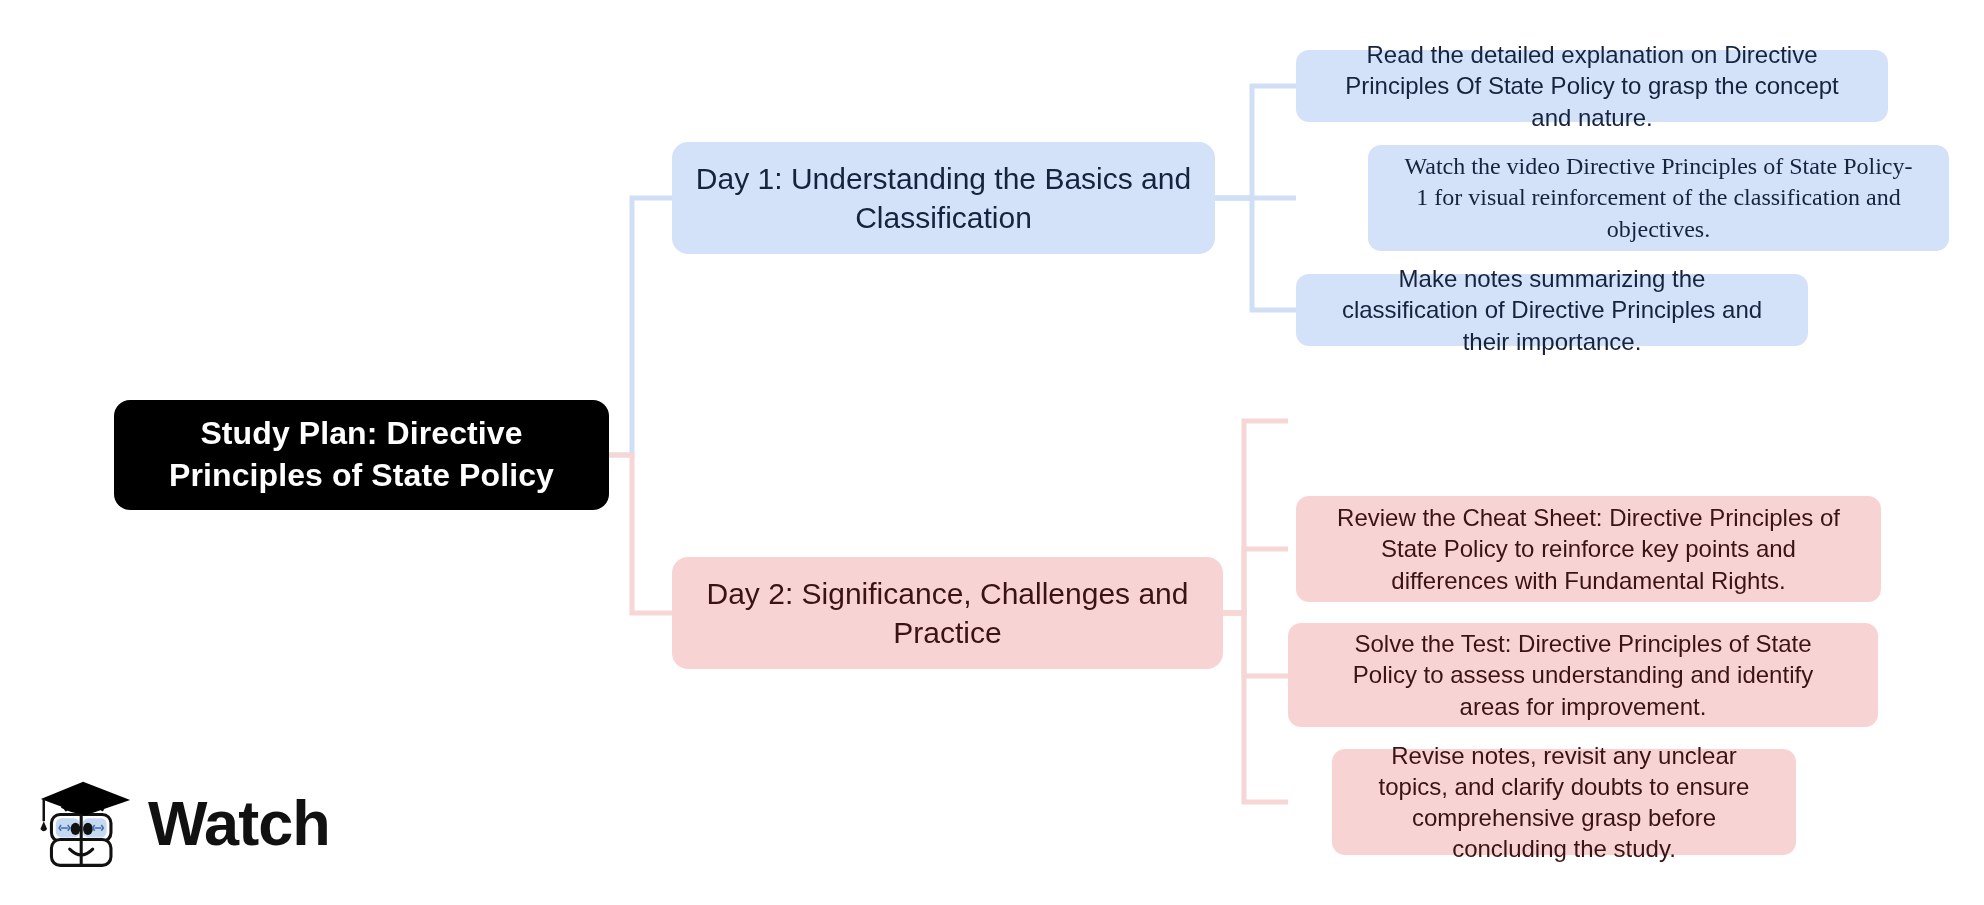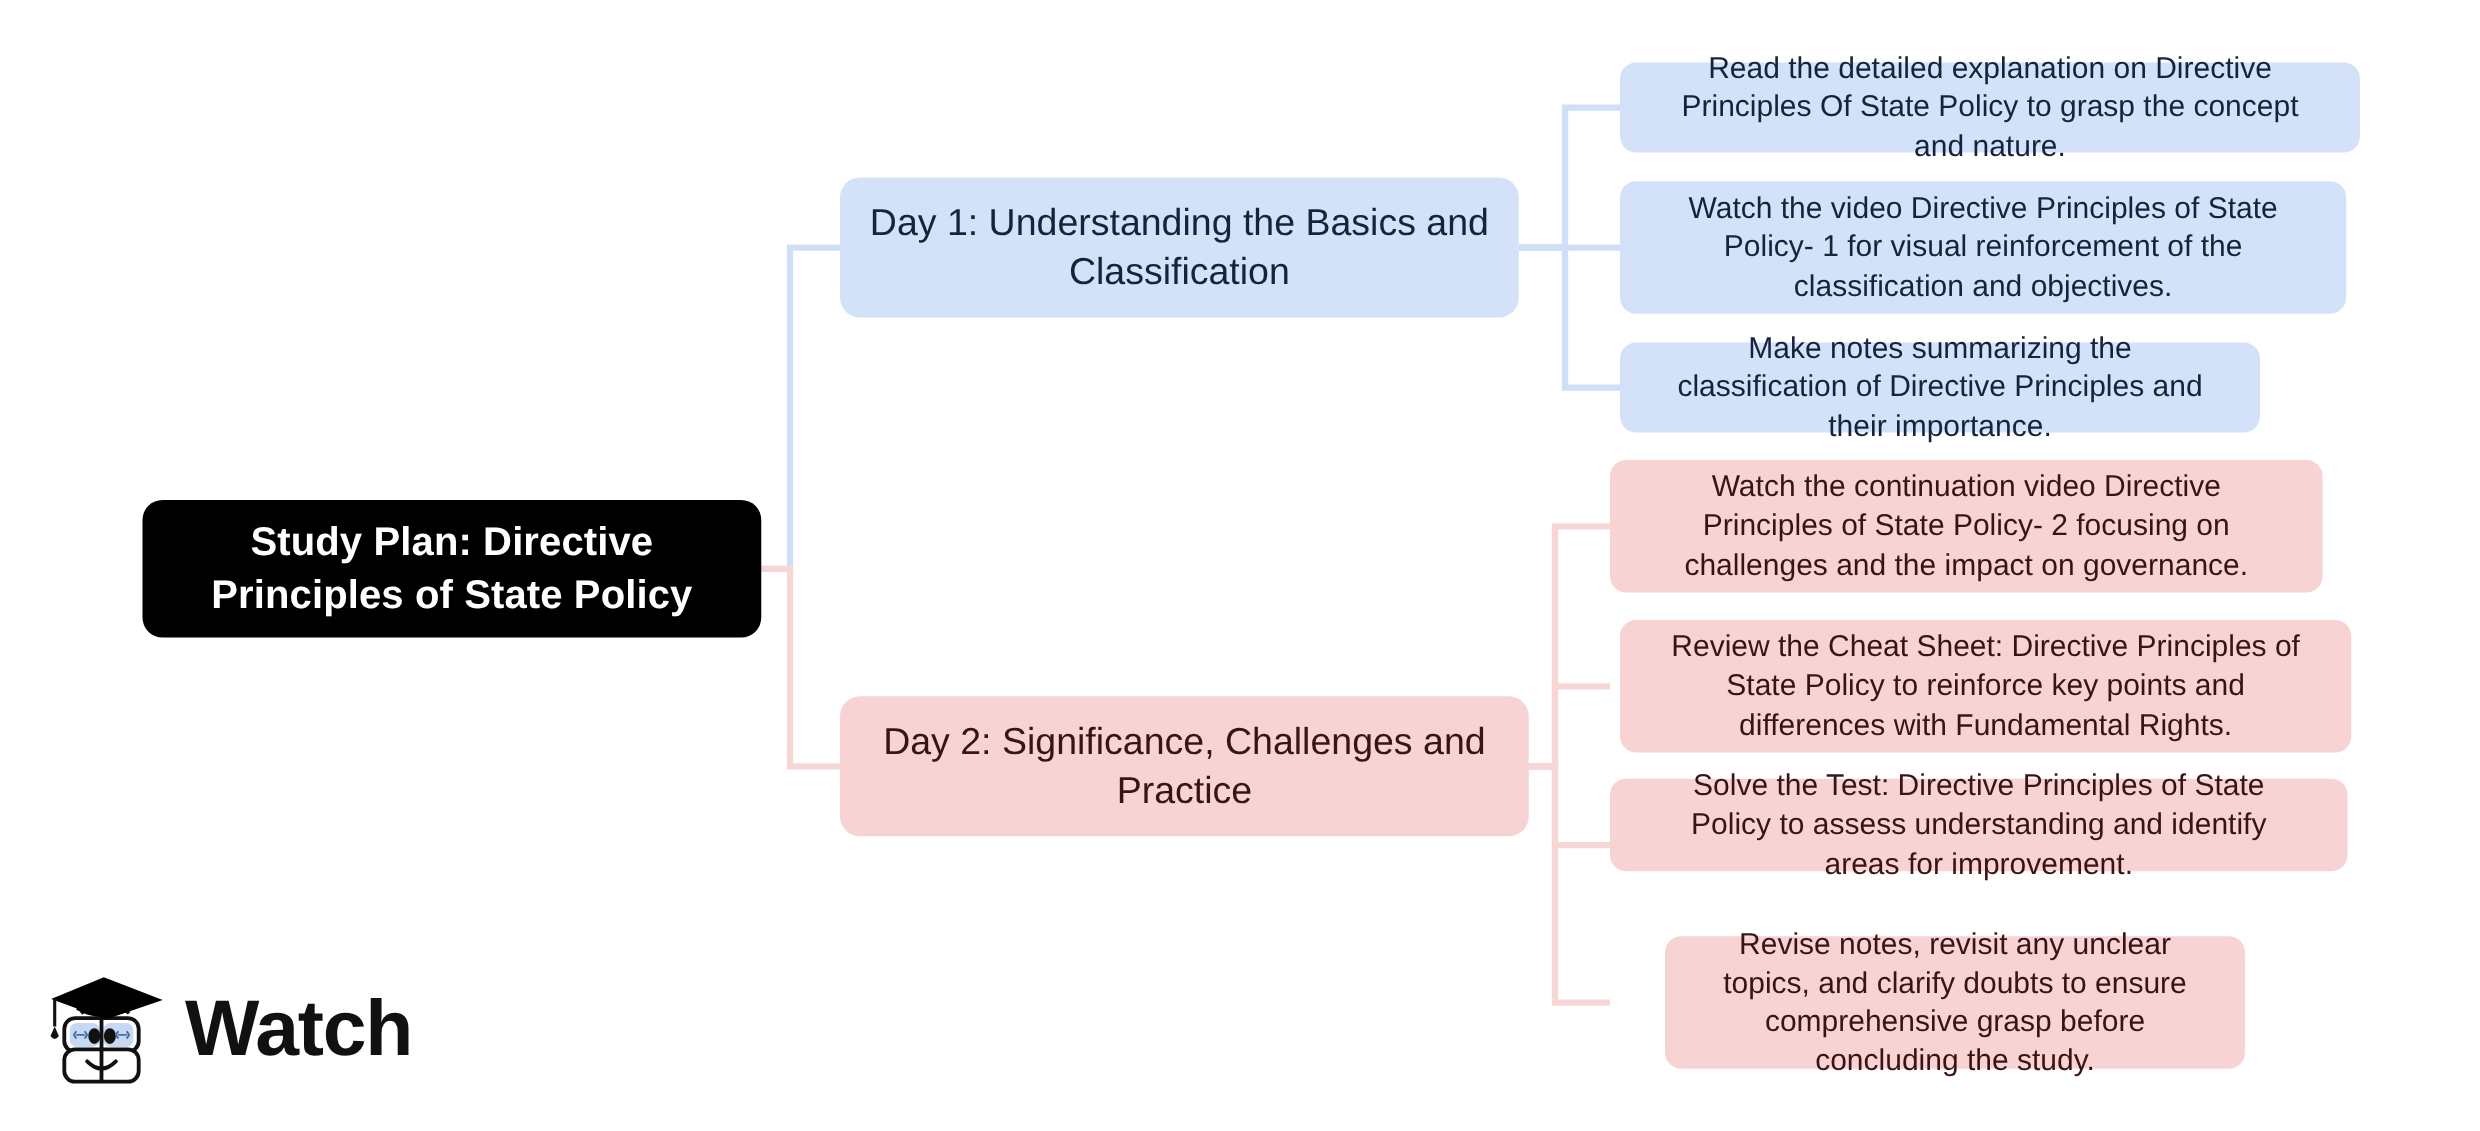--- a/index.html
+++ b/index.html
@@ -137,37 +137,34 @@
   </div>
 
   <div class="node node-branch pink" style="left:672px; top:557px; width:551px; height:112px;">
     <span>Day 2: Significance, Challenges and Practice</span>
   </div>
 
   <div class="node node-leaf blue" style="left:1296px; top:50px; width:592px; height:72px;">
     <span>Read the detailed explanation on Directive Principles Of State Policy to grasp the concept and nature.</span>
   </div>
 
-  <div class="node node-leaf blue" style="left:1296px; top:145px; width:581px; height:106px;">
+  <div class="node node-leaf blue" style="left:1368px; top:145px; width:581px; height:106px;font-family:Liberation Serif, serif;">
     <span>Watch the video Directive Principles of State Policy- 1 for visual reinforcement of the classification and objectives.</span>
   </div>
 
   <div class="node node-leaf blue" style="left:1296px; top:274px; width:512px; height:72px;">
     <span>Make notes summarizing the classification of Directive Principles and their importance.</span>
   </div>
 
-  <div class="node node-leaf pink" style="left:1288px; top:368px; width:570px; height:106px;">
-    <span>Watch the continuation video Directive Principles of State Policy- 2 focusing on challenges and the impact on governance.</span>
-  </div>
 
   <div class="node node-leaf pink" style="left:1281px; top:496px; width:585px; height:106px;margin-left:15px;">
     <span>Review the Cheat Sheet: Directive Principles of State Policy to reinforce key points and differences with Fundamental Rights.</span>
   </div>
 
-  <div class="node node-leaf pink" style="left:1288px; top:623px; width:590px; height:74px;">
+  <div class="node node-leaf pink" style="left:1288px; top:623px; width:590px; height:104px;">
     <span>Solve the Test: Directive Principles of State Policy to assess understanding and identify areas for improvement.</span>
   </div>
 
   <div class="node node-leaf pink" style="left:1288px; top:749px; width:464px; height:106px;margin-left:44px;">
     <span>Revise notes, revisit any unclear topics, and clarify doubts to ensure comprehensive grasp before concluding the study.</span>
   </div>
 
   <div id="logo">
     <svg class="mark" viewBox="0 0 100 100" aria-hidden="true">
 

